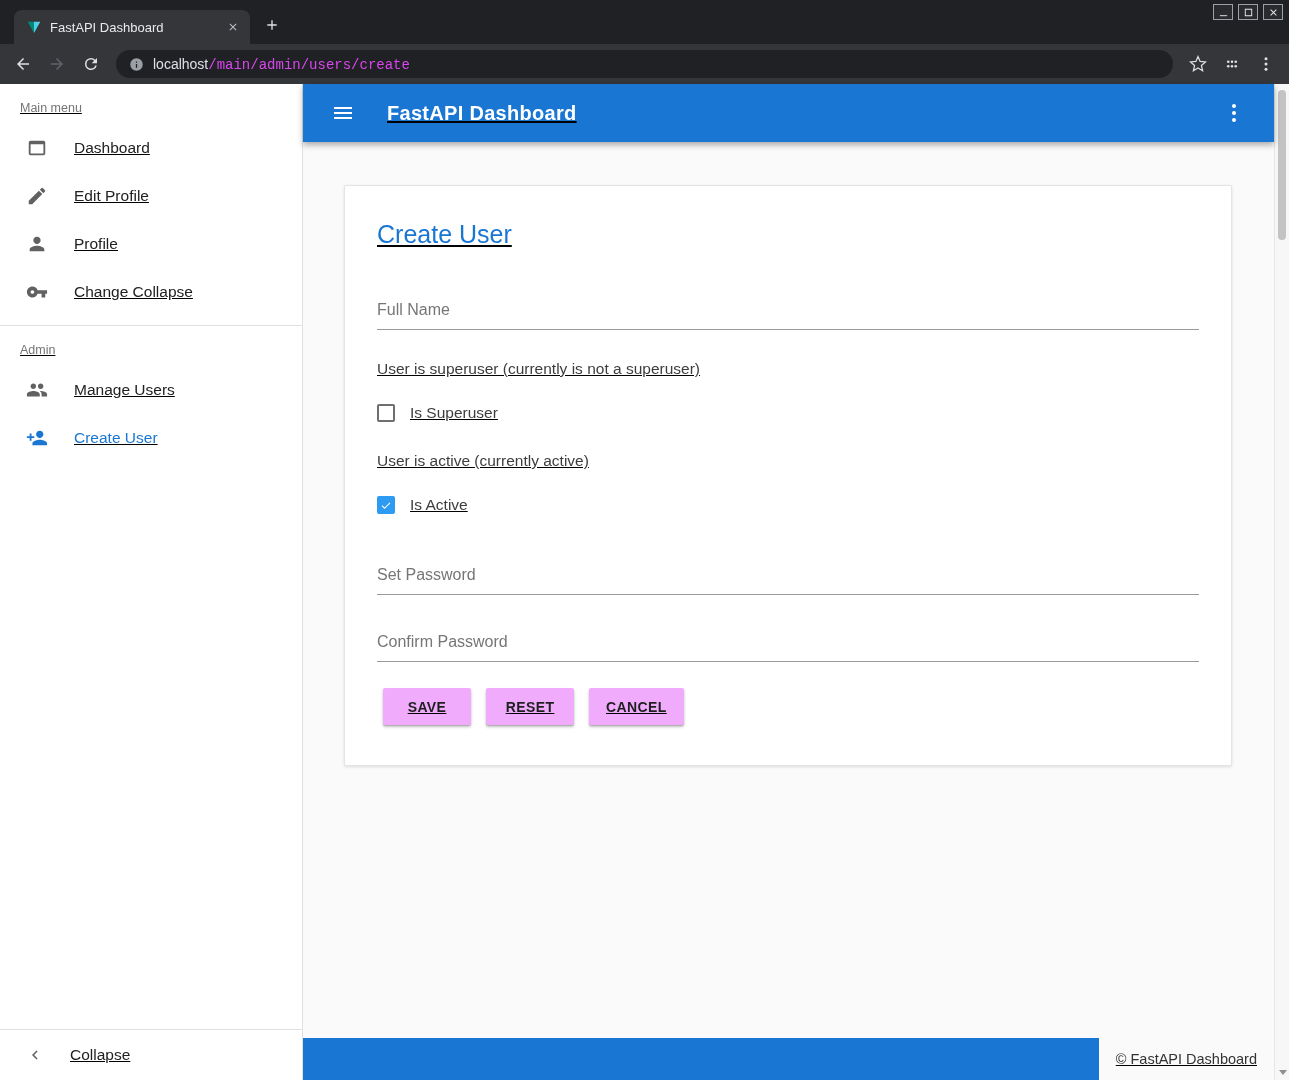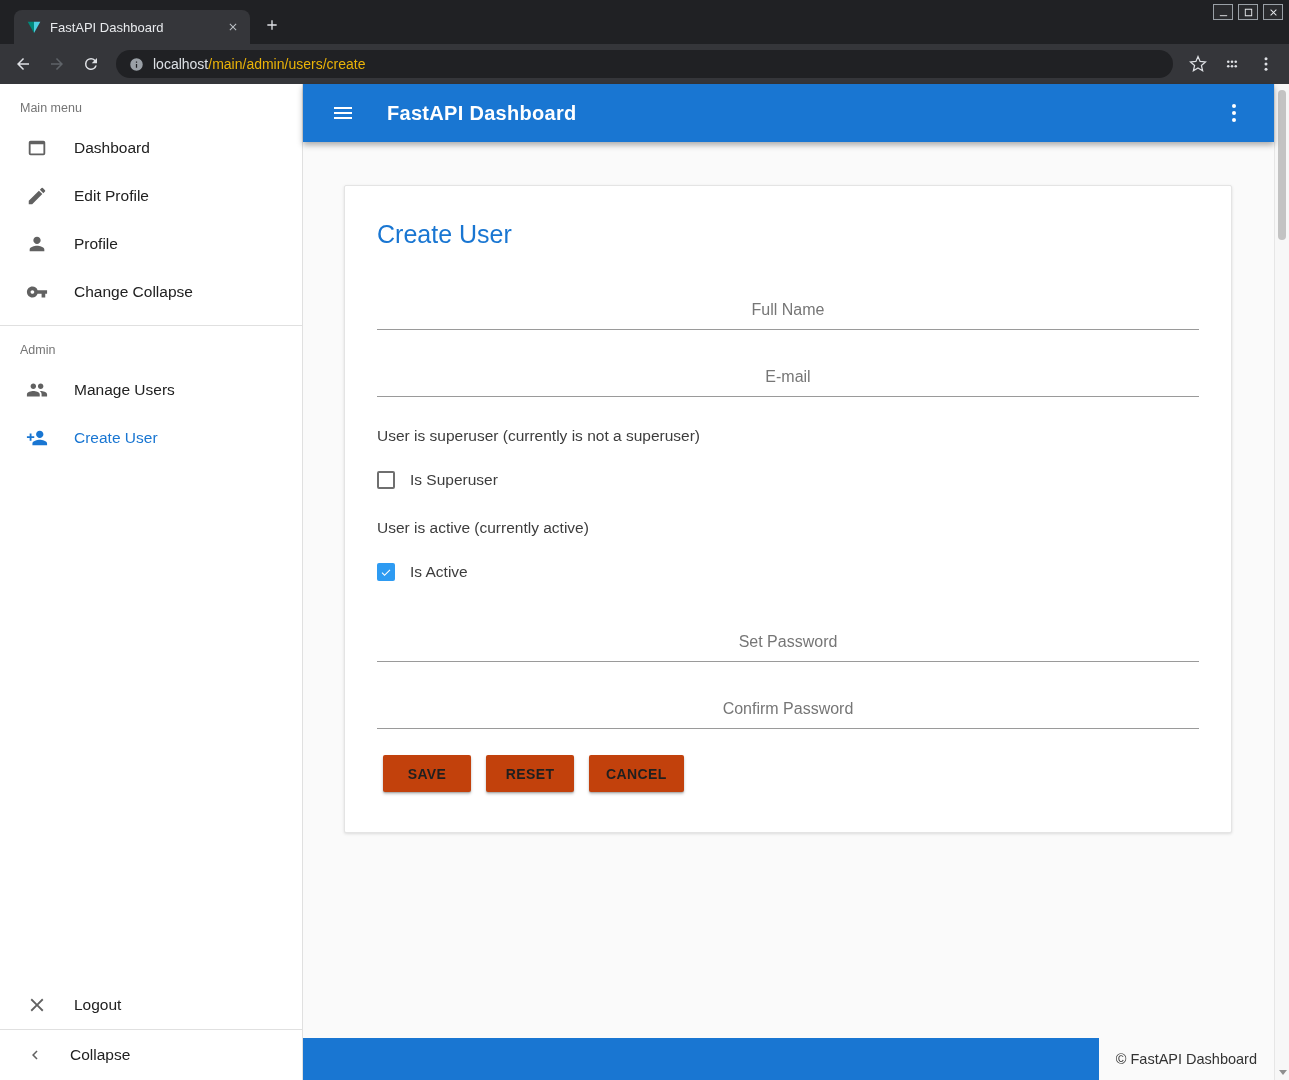--- a/index.html
+++ b/index.html
@@ -22,26 +22,26 @@
   .win-btn svg { width:11px; height:11px; fill:currentColor; }
 
   .toolbar { height:40px; background:#35363a; display:flex; align-items:center; padding:0 8px; gap:4px; }
   .nav-icon { width:30px; height:30px; border-radius:50%; display:grid; place-items:center; color:#dfe1e5; }
   .nav-icon svg { width:18px; height:18px; fill:currentColor; }
   .nav-icon.disabled { color:#5f6368; }
   .urlbar { flex:1; height:28px; margin:0 6px; background:#202124; border-radius:14px; display:flex; align-items:center;
             gap:9px; padding:0 13px; font-size:14px; }
   .urlbar .info-icon { color:#9aa0a6; } .urlbar .info-icon svg { width:15px; height:15px; fill:currentColor; }
   .url-host { color:#dde1e6; }
-  .url-path { color:#eab308; }
+  .url-path { color:#d946ef;font-family:Liberation Mono, monospace; }
 
   
   .page { position:relative; height:996px; background:#fafafa; }
   .page-inner { position:absolute; top:0; left:0; right:15px; bottom:0; display:flex; flex-direction:column; }
-  .page-row { flex:1; display:flex; min-height:0; }
+  .page-row { flex:1; display:flex; min-height:0;text-decoration:underline; }
 
   
   .sidebar { width:303px; background:#ffffff; border-right:1px solid #e0e0e0; display:flex; flex-direction:column; }
   .subheader { padding:17px 20px 9px; font-size:12.5px; color:#757575; }
   .nav-item { height:48px; display:flex; align-items:center; padding:0 16px 0 26px; gap:26px; cursor:pointer; }
   .nav-item svg { width:22px; height:22px; fill:#616161; flex:none; }
   .nav-item .nav-label { font-size:15.5px; color:#212121; }
   .nav-item.active svg { fill:#1976d2; }
   .nav-item.active .nav-label { color:#1976d2; }
   .divider { height:1px; background:#e0e0e0; }
@@ -57,33 +57,33 @@
   .appbar .kebab { margin-left:auto; }
 
   .content { flex:1; overflow:hidden; padding:43px 42px 0 41px; }
   .card { background:#ffffff; border:1px solid #e4e4e4; border-radius:2px; box-shadow:0 1px 3px rgba(0,0,0,.12);
           padding:34px 32px 40px; }
   .card-title { color:#1976d2; font-size:25px; font-weight:500; }
 
   .field { margin-top:46px; }
   .field + .field { margin-top:32px; }
   .field input { width:100%; border:none; outline:none; background:transparent; border-bottom:1px solid #9a9a9a;
-                 font-family:inherit; font-size:16px; color:#ec4899; padding:6px 0 10px;text-align:center; }
+                 font-family:inherit; font-size:16px; color:#ec4899; padding:6px 0 10px; }
   .field input::placeholder { color:#767676; opacity:1; }
 
   .hint { margin-top:30px; font-size:15.5px; color:#3d3d3d; }
   .cb-row { margin-top:26px; display:flex; align-items:flex-end; gap:15px; cursor:pointer; }
   .checkbox { width:18px; height:18px; border-radius:2px; flex:none; }
   .checkbox.unchecked { border:2px solid #6f6f6f; background:#fff; }
   .checkbox.checked { background:#2e9bf2; display:grid; place-items:center; }
   .checkbox.checked svg { width:14px; height:14px; }
   .cb-label { font-size:15.5px; color:#3d3d3d; }
 
   .btn-row { margin-top:26px; display:flex; gap:15px; padding-left:6px; }
-  .btn { min-width:88px; height:37px; padding:0 17px; background:#c2410c; border:none; border-radius:2px;
+  .btn { min-width:88px; height:37px; padding:0 17px; background:#f0abfc; border:none; border-radius:2px;
          font-family:inherit; font-size:14px; font-weight:700; color:#1f1f1f; letter-spacing:.4px;
          box-shadow:0 2px 3px rgba(0,0,0,.24), 0 1px 1px rgba(0,0,0,.14); cursor:pointer; }
 
   .footer { height:42px; background:#1976d2; display:flex; justify-content:flex-end; }
   .footer-tile { background:#fafafa; display:flex; align-items:center; padding:0 17px; font-size:14.5px; color:#333333; }
 
   
   .scrollbar { position:absolute; top:0; right:0; bottom:0; width:15px; background:#f7f7f7; border-left:1px solid #e6e6e6; }
   .sb-thumb { position:absolute; top:6px; left:3px; width:8px; height:150px; background:#c3c3c3; border-radius:4px; }
   .sb-arrow { position:absolute; left:3.5px; width:0; height:0; border-left:4px solid transparent; border-right:4px solid transparent; }
@@ -222,26 +222,20 @@
         </div>
         <div class="nav-item active">
           <svg viewBox="0 0 24 24">
               <path d="M15 12c2.21 0 4-1.79 4-4s-1.79-4-4-4-4 1.79-4 4 1.79 4 4 4zm-9-2V7H4v3H1v2h3v3h2v-3h3v-2H6zm9 4c-2.67 0-8 1.34-8 4v2h16v-2c0-2.66-5.33-4-8-4z"></path>
             </svg>
           <span class="nav-label">Create User</span>
         </div>
 
         <div class="spacer"></div>
 
-        <div class="nav-item">
-          <svg viewBox="0 0 24 24">
-              <path d="M19 6.41 17.59 5 12 10.59 6.41 5 5 6.41 10.59 12 5 17.59 6.41 19 12 13.41 17.59 19 19 17.59 13.41 12z"></path>
-            </svg>
-          <span class="nav-label">Logout</span>
-        </div>
         <div class="divider"></div>
         <div class="nav-item" style="height:50px">
           <svg viewBox="0 0 24 24" style="width:18px;height:18px">
               <path d="M15.41 7.41 14 6l-6 6 6 6 1.41-1.41L10.83 12z"></path>
             </svg>
           <span class="nav-label">Collapse</span>
         </div>
       </aside>
 
       <div class="main">
@@ -261,23 +255,20 @@
           </div>
         </header>
 
         <div class="content">
           <div class="card">
             <div class="card-title">Create User</div>
 
             <div class="field">
               <input type="text" placeholder="Full Name" style="">
             </div>
-            <div class="field">
-              <input type="text" placeholder="E-mail" style="">
-            </div>
 
             <div class="hint">User is superuser (currently is not a superuser)</div>
             <div class="cb-row">
               <div class="checkbox unchecked"></div>
               <span class="cb-label">Is Superuser</span>
             </div>
 
             <div class="hint">User is active (currently active)</div>
             <div class="cb-row">
               <div class="checkbox checked">

